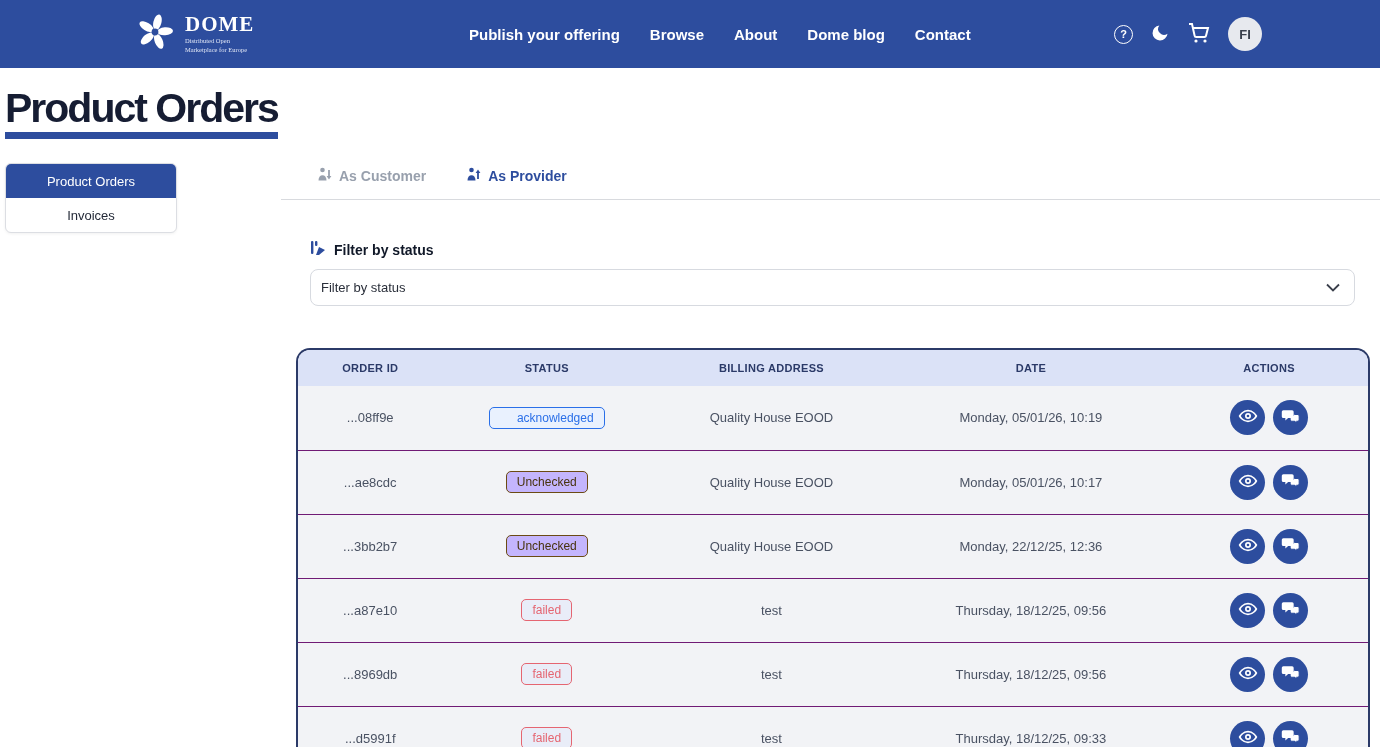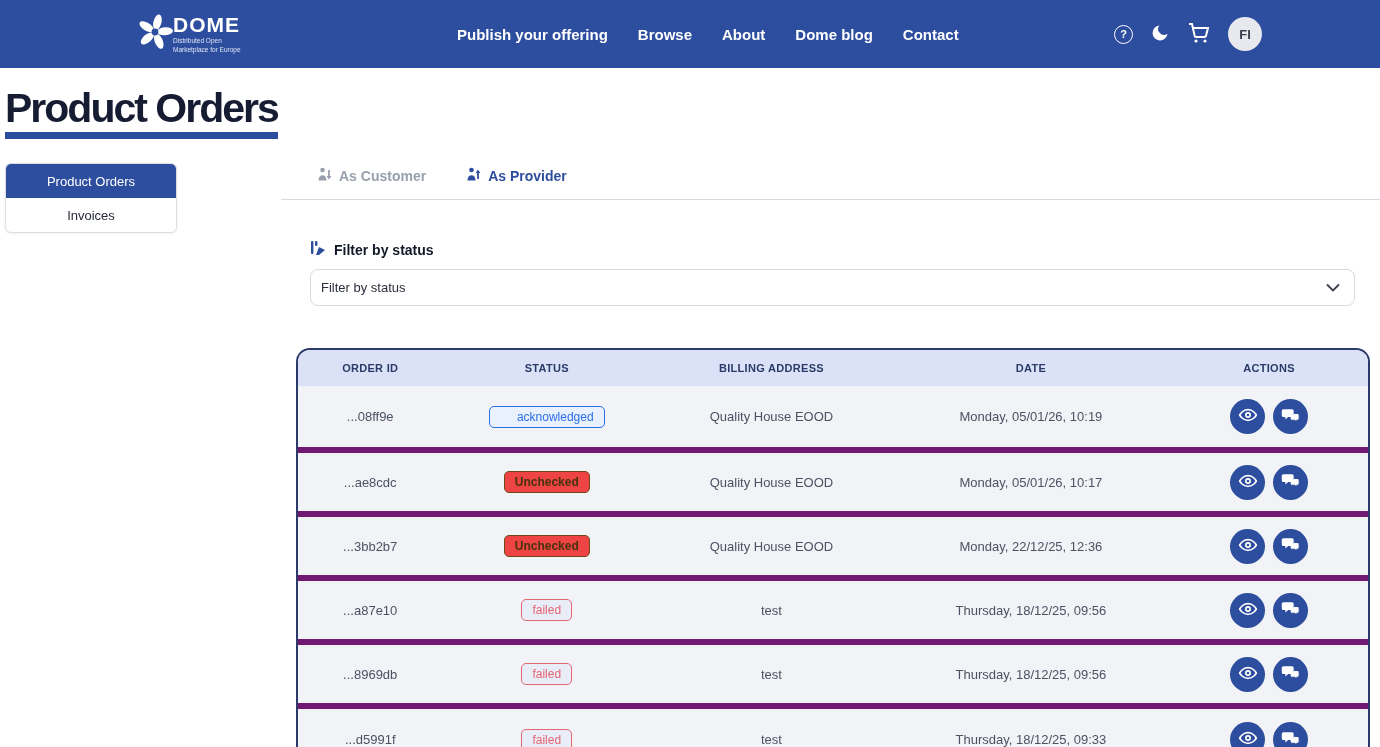--- a/index.html
+++ b/index.html
@@ -1,21 +1,21 @@
 <!DOCTYPE html>
 <html><head>
 <meta charset="utf-8">
 <style>
   * { margin:0; padding:0; box-sizing:border-box; }
   html,body { width:1380px; height:747px; overflow:hidden; background:#fff;
               font-family:"Liberation Sans", sans-serif; }
 
   
   .navbar { position:relative; height:68px; background:#2d4d9e; display:flex; align-items:center; }
-  .brand { display:flex; align-items:center; gap:0; margin-left:137px; cursor:pointer; }
+  .brand { display:flex; align-items:center; gap:12px; margin-left:137px; cursor:pointer;font-family:Liberation Serif, serif; }
   .brand-text .brand-name { color:#fff; font-size:21px; font-weight:800; letter-spacing:1px; line-height:1; }
   .brand-text .brand-tagline { color:#dfe5f5; font-size:6.5px; width:78px; line-height:1.3; margin-top:2px; }
   .nav-links { display:flex; gap:30px; margin-left:206px; }
   .nav-link { color:#fff; font-size:15px; font-weight:700; cursor:pointer; white-space:nowrap; }
   .nav-right { position:absolute; right:118px; display:flex; align-items:center; gap:17px; }
   .help-icon { width:19px; height:19px; border:1.6px solid #fff; border-radius:50%; color:#fff;
                font-size:11px; font-weight:700; display:flex; align-items:center; justify-content:center; cursor:pointer; }
   .icon-btn { background:none; border:none; cursor:pointer; display:flex; align-items:center; }
   .avatar { width:34px; height:34px; border-radius:50%; background:#e7e9ee; color:#3a3f4b;
             font-size:13px; font-weight:700; display:flex; align-items:center; justify-content:center; cursor:pointer; }
@@ -50,26 +50,26 @@
   .chevron { color:#3a3f4b; font-size:13px; }
 
   
   .table-card { margin:42px 10px 0 15px; border:2px solid #2b3a68; border-bottom:none;
                 border-radius:14px 14px 0 0; overflow:hidden; }
   table { width:100%; border-collapse:collapse; table-layout:fixed; }
   col.c1{width:13.5%} col.c2{width:19.5%} col.c3{width:22.5%} col.c4{width:26%} col.c5{width:18.5%}
   thead th { height:36px; background:#dbe2f7; color:#2b3a68; font-size:11px; font-weight:700;
              letter-spacing:.3px; text-align:center; }
   tbody td { height:64px; background:#f2f3f6; text-align:center; vertical-align:middle;
-             font-size:13px; color:#4a5263; border-top:6px solid #701a75; }
+             font-size:13px; color:#4a5263; border-top:1px solid #701a75; }
   tbody tr:first-child td { border-top:none; }
 
   .badge { display:inline-block; font-size:12px; border-radius:5px; padding:3px 10px; }
   .badge--acknowledged { color:#2a6fe8; background:#e9f1fe; border:1px solid #2a6fe8;padding-left:27px; }
-  .badge--unchecked    { color:#47320c; background:#ef4444; border:1.5px solid #6b4a14; font-weight:700; }
+  .badge--unchecked    { color:#47320c; background:#c4b5fd; border:1.5px solid #6b4a14; font-weight:400; }
   .badge--failed       { color:#e56571; background:#e9edf8; border:1px solid #e56571; }
 
   .actions-wrap { display:flex; gap:8px; justify-content:center; }
   .action-btn { width:35px; height:35px; border-radius:50%; border:none; background:#2d4d9e;
                 display:flex; align-items:center; justify-content:center; cursor:pointer; }
 </style>
 </head>
 <body>
 
 

